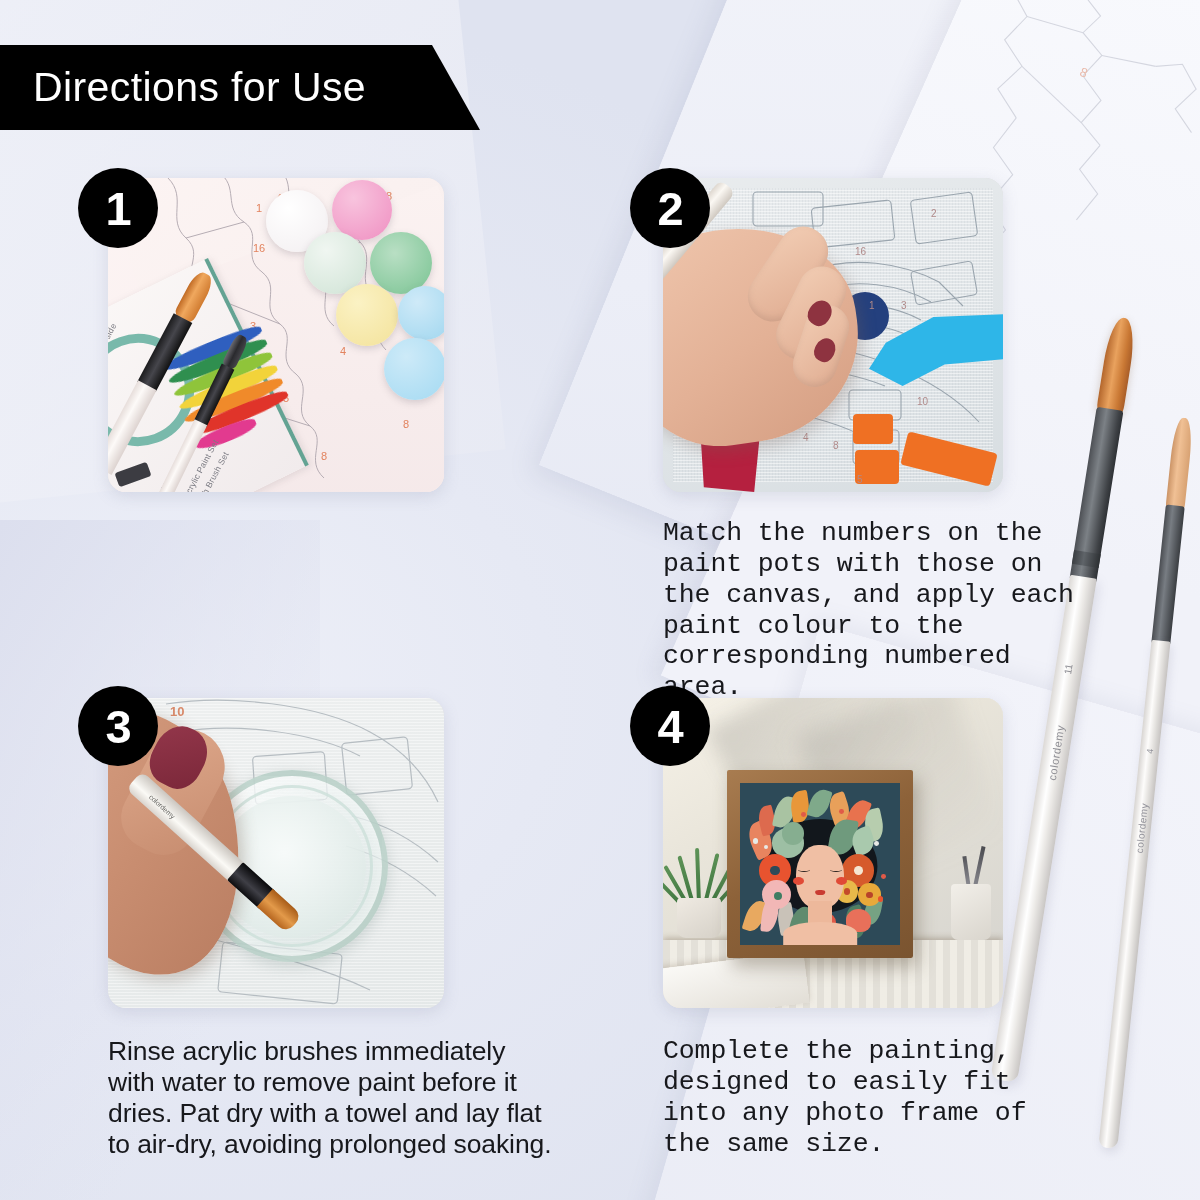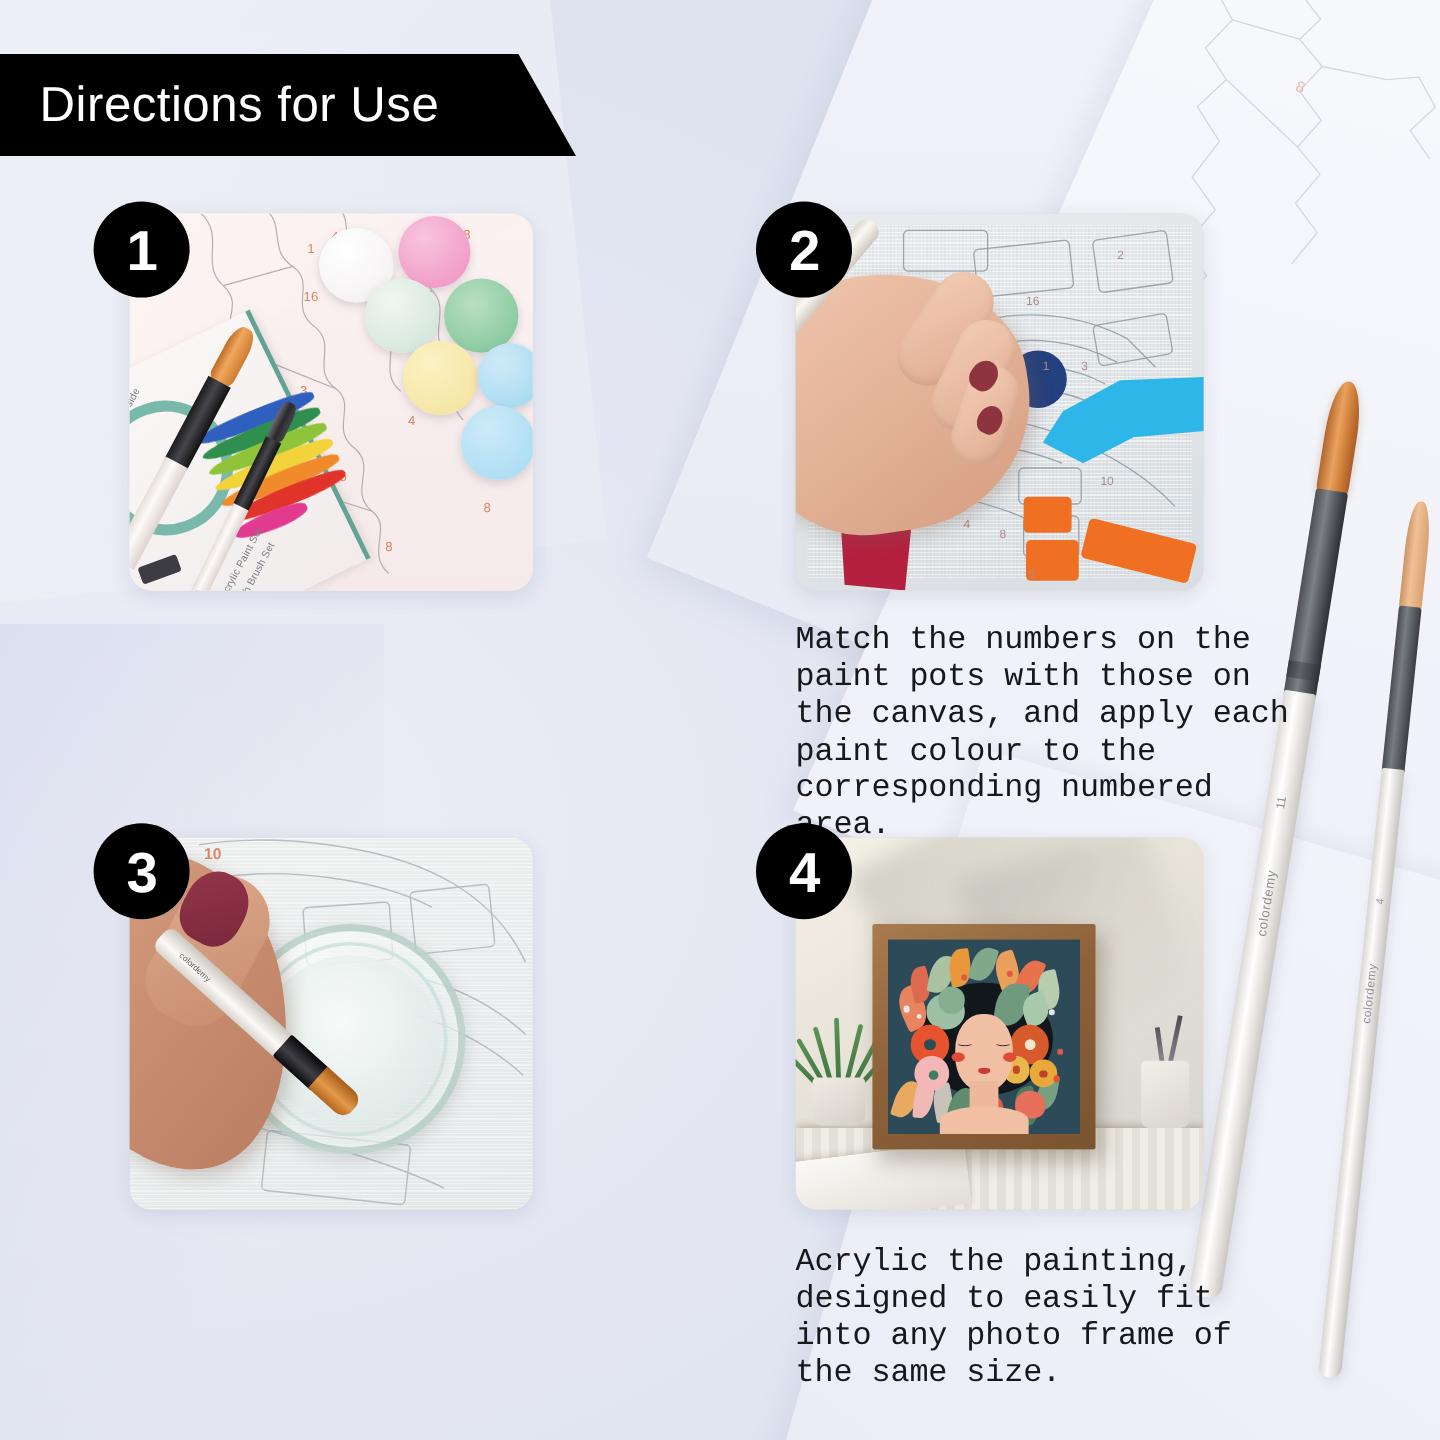--- a/index.html
+++ b/index.html
@@ -535,20 +535,21 @@
         <div class="nail3"></div>
 
         <div class="rbrush">
           <div class="h"></div>
           <div class="f"></div>
           <div class="b"></div>
           <div class="brand">colordemy</div>
         </div>
       </div>
     </div>
+    <div class="caption">Rinse acrylic brushes immediately with water to remove paint before it dries. Pat dry with a towel and lay flat to air-dry, avoiding prolonged soaking.</div>
   </div>
 
   <div class="step step-4">
     <div class="badge">4</div>
     <div class="photo">
       <div class="p4">
         <div class="wall"></div>
         <div class="shadow1"></div>
         <div class="shadow2"></div>
         <div class="shelf"></div>
@@ -618,21 +619,21 @@
             <div class="shoulder"></div>
             <div class="eye l"></div>
             <div class="eye r"></div>
             <div class="cheek l"></div>
             <div class="cheek r"></div>
             <div class="mouth"></div>
           </div>
         </div>
       </div>
     </div>
-    <div class="caption">Acrylic the painting, designed to easily fit into any photo frame of the same size.</div>
+    <div class="caption">Complete the painting, designed to easily fit into any photo frame of the same size.</div>
   </div>
 </div>
 
 <div id="brushes">
   <div class="bigbrush">
     <div class="bristle"></div>
     <div class="ferrule"></div>
     <div class="handle"></div>
     <div class="size">11</div>
     <div class="brand">colordemy</div>

